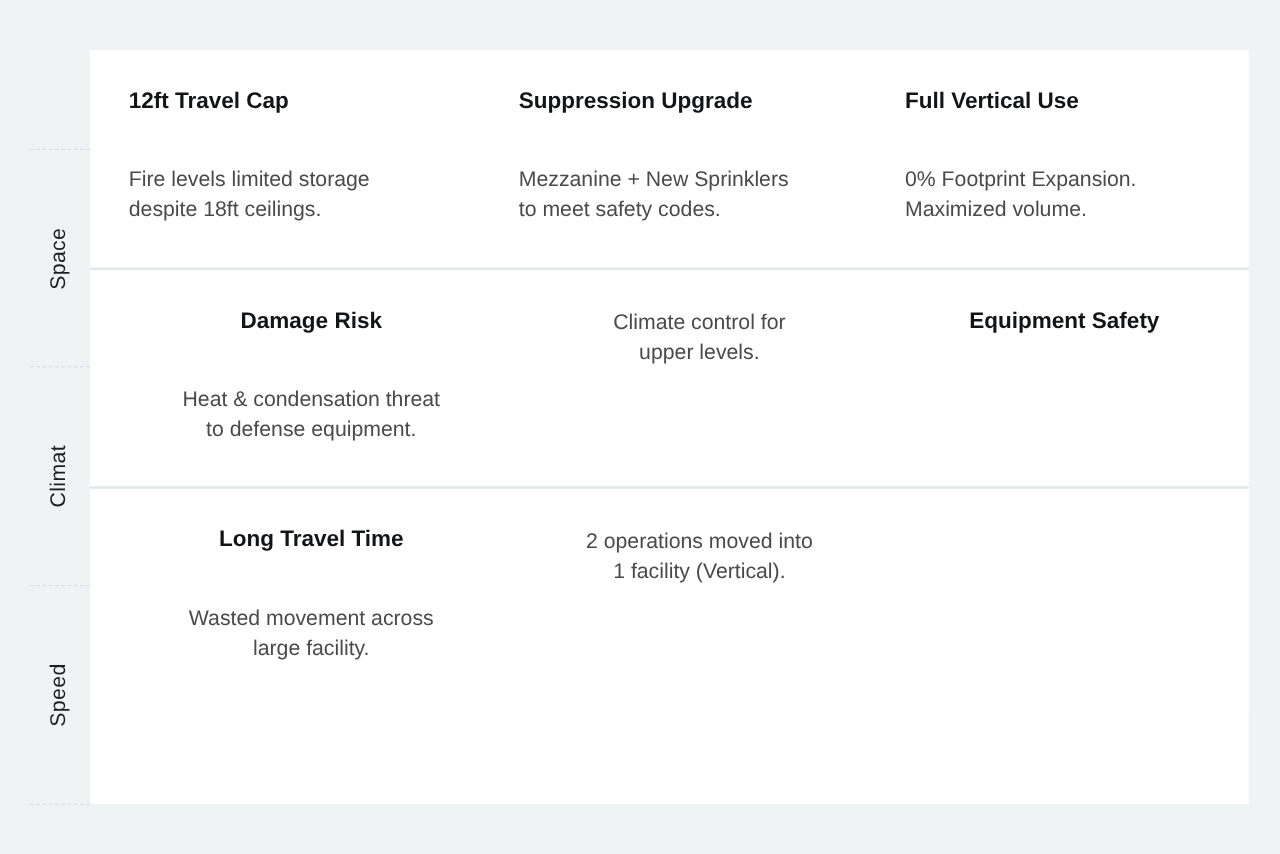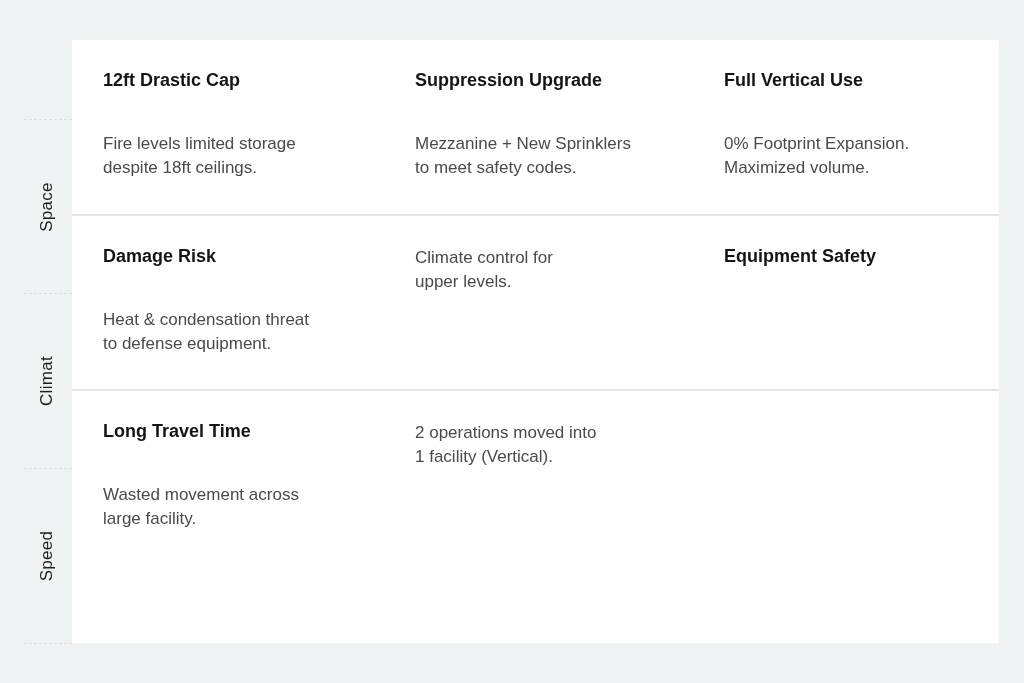--- a/index.html
+++ b/index.html
@@ -35,21 +35,21 @@
   .arrow { display: block; flex: 0 0 auto; }
 
   
   .row {
     height: 174px;
     display: grid;
     grid-template-columns: 312px 309px 1fr;
     padding: 30px 0 0 31px;
     background: #ffffff;
   }
-  .row + .row { border-top: 2px solid #dfe9ea; height: 175px; }
+  .row + .row { border-top: 2px solid #dfe9ea; height: 175px; text-align: center; }
   .cell { padding-right: 20px; }
   .cell-title {
     font-size: 18px;
     font-weight: 700;
     color: #121416;
     line-height: 20px;
     margin-bottom: 42px;
   }
   .cell-body {
     font-size: 17px;
@@ -92,21 +92,21 @@
   <div class="gutter-divider" style="top:119px"></div>
   <div class="gutter-divider" style="top:293px"></div>
   <div class="gutter-divider" style="top:468px"></div>
   <div class="gutter-divider" style="top:643px"></div>
 
   <div class="card">
 
 
     <div class="row">
       <div class="cell">
-        <div class="cell-title">12ft Drastic Cap</div>
+        <div class="cell-title">12ft Travel Cap</div>
         <div class="cell-body">Fire levels limited storage
 despite 18ft ceilings.</div>
       </div>
       <div class="cell">
         <div class="cell-title">Suppression Upgrade</div>
         <div class="cell-body">Mezzanine + New Sprinklers
 to meet safety codes.</div>
       </div>
       <div class="cell">
         <div class="cell-title">Full Vertical Use</div>

